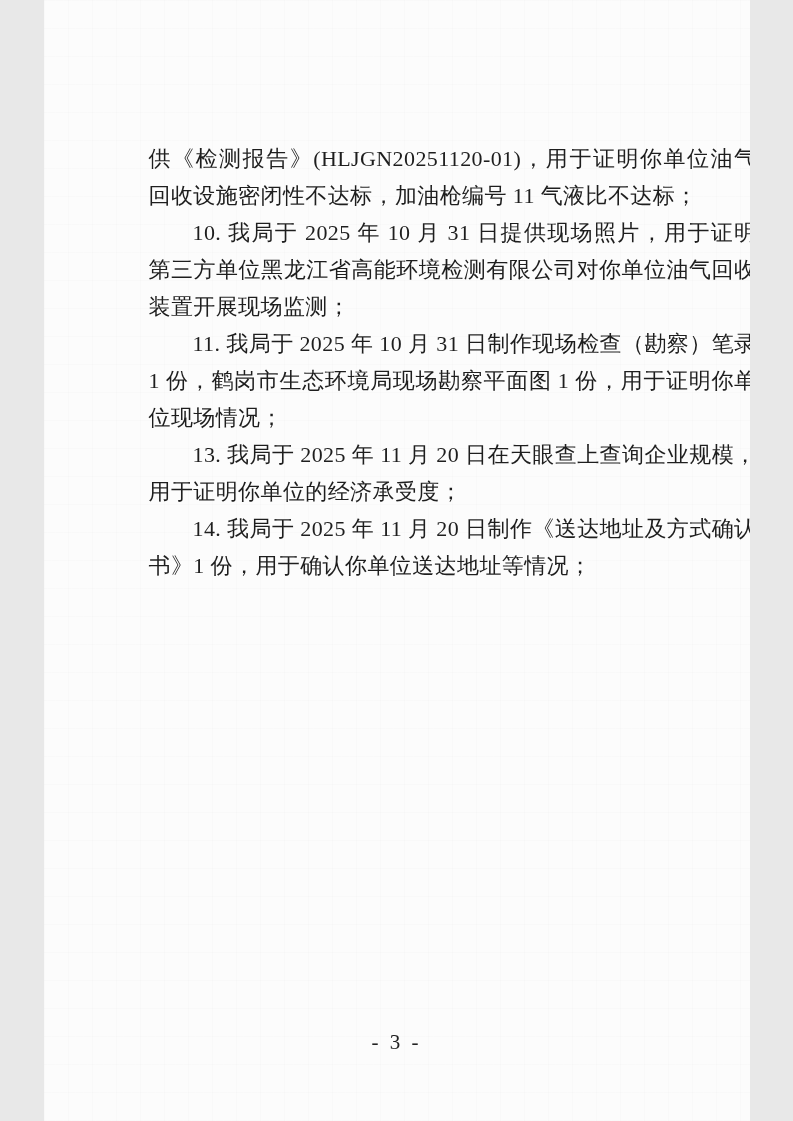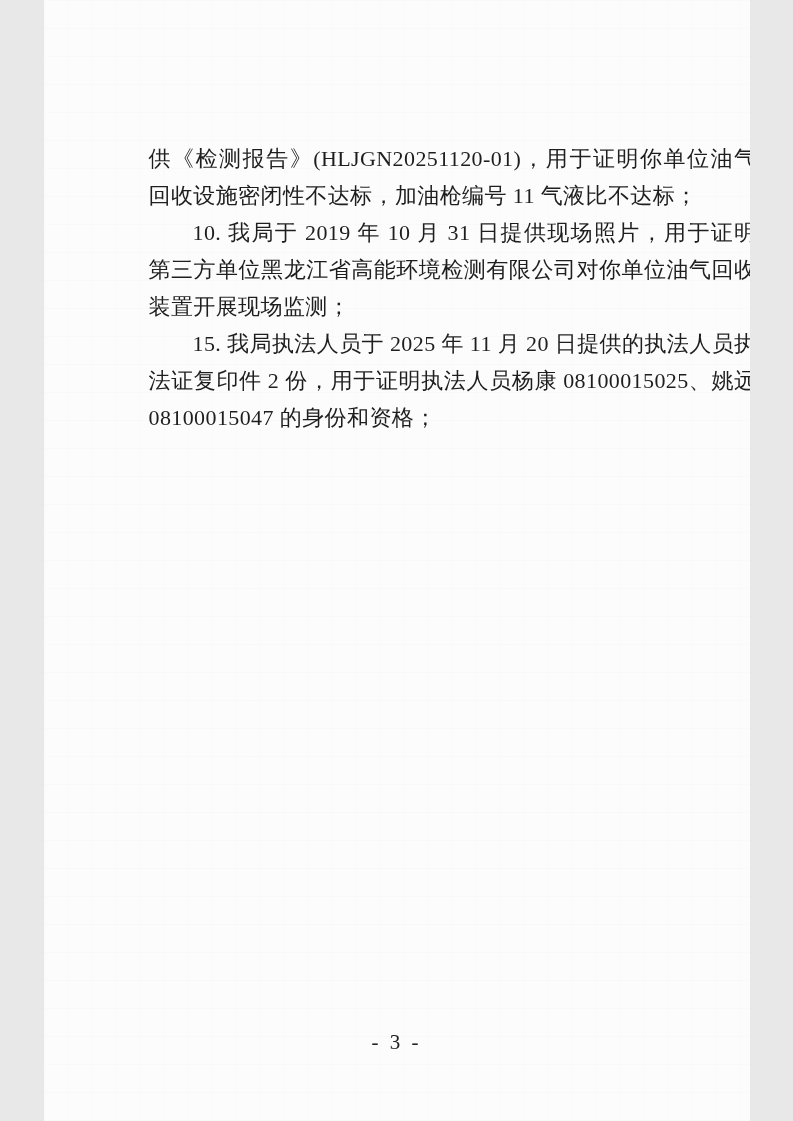--- a/index.html
+++ b/index.html
@@ -50,17 +50,19 @@
     letter-spacing: 3px;
     color: #222;
   }
 </style>
 </head>
 <body>
 
 <div class="page">
   <div class="body-text">
     <p class="para no-indent">供《检测报告》(HLJGN20251120-01)，用于证明你单位油气回收设施密闭性不达标，加油枪编号 11 气液比不达标；</p>
-    <p class="para">10. 我局于 2019 年 10 月 31 日提供现场照片，用于证明第三方单位黑龙江省高能环境检测有限公司对你单位油气回收装置开展现场监测；</p>
-    <p class="para">15. 我局执法人员于 2025 年 11 月 20 日提供的执法人员执法证复印件 2 份，用于证明执法人员杨康 08100015025、姚远 08100015047 的身份和资格；</p>
+    <p class="para">10. 我局于 2025 年 10 月 31 日提供现场照片，用于证明第三方单位黑龙江省高能环境检测有限公司对你单位油气回收装置开展现场监测；</p>
+    <p class="para">11. 我局于 2025 年 10 月 31 日制作现场检查（勘察）笔录 1 份，鹤岗市生态环境局现场勘察平面图 1 份，用于证明你单位现场情况；</p>
+    <p class="para">13. 我局于 2025 年 11 月 20 日在天眼查上查询企业规模，用于证明你单位的经济承受度；</p>
+    <p class="para">14. 我局于 2025 年 11 月 20 日制作《送达地址及方式确认书》1 份，用于确认你单位送达地址等情况；</p>
   </div>
   <div class="page-footer">- 3 -</div>
 </div>
 
 </body></html>

